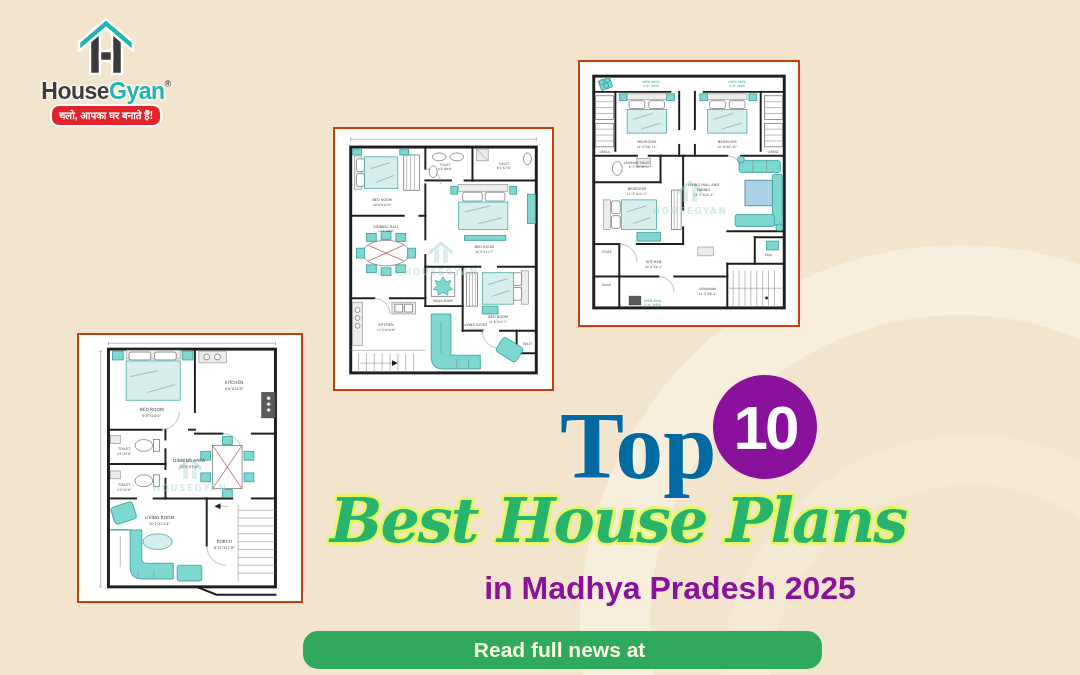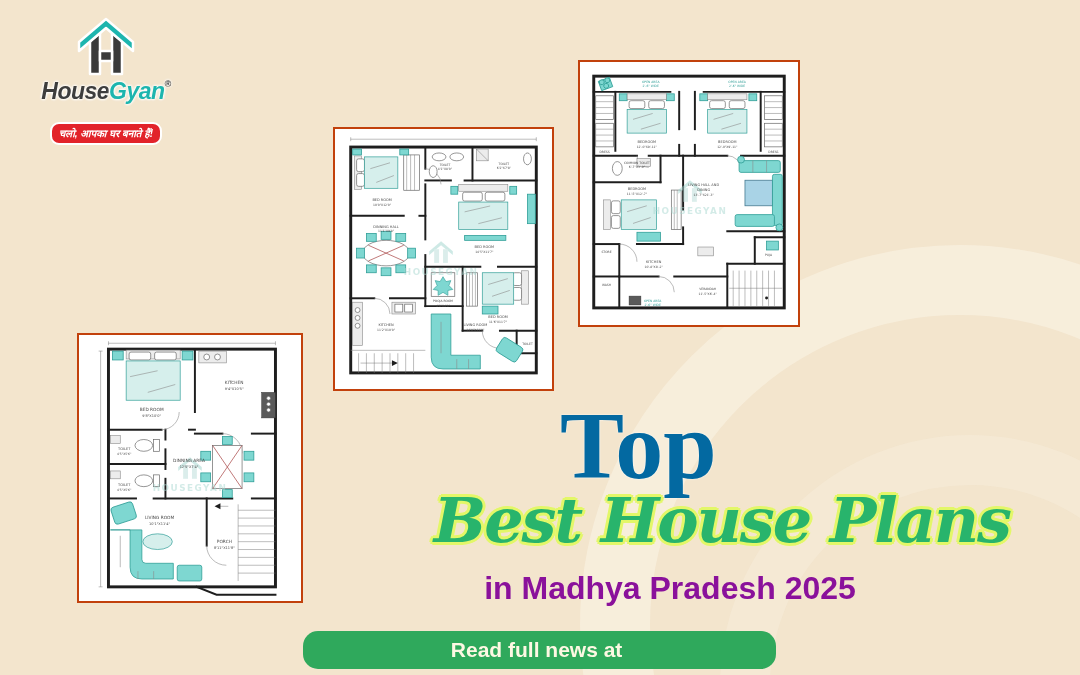--- a/index.html
+++ b/index.html
@@ -5,28 +5,28 @@
   * { margin:0; padding:0; box-sizing:border-box; }
   html,body { width:1080px; height:675px; overflow:hidden; }
   body { font-family:"Liberation Sans", sans-serif; }
 
   .poster { position:relative; width:1080px; height:675px; background:#f3e5cd; overflow:hidden; }
   .arc { position:absolute; border-radius:50%; pointer-events:none; }
   .arc1 { width:760px; height:760px; right:-260px; bottom:-330px; border:70px solid rgba(250,243,228,.6); }
   .arc2 { width:500px; height:500px; right:-140px; bottom:-260px; border:50px solid rgba(247,238,219,.5); }
 
   
-  .logo { position:absolute; left:36px; top:14px; width:140px; text-align:center;font-style:italic; }
+  .logo { position:absolute; left:36px; top:14px; width:140px; text-align:center; }
   .logo-icon { display:block; margin:0 auto; }
   .brand-line { font-size:23px; font-weight:bold; letter-spacing:-.5px; line-height:1;
     text-shadow:0 0 3px #fff,0 0 3px #fff,0 0 3px #fff; }
   .brand-house { color:#3d3d3d; }
   .brand-gyan { color:#1db5ae; }
   .brand-reg { font-size:9px; color:#3d3d3d; vertical-align:top; }
-  .ribbon { display:inline-block; margin-top:21px; background:#e2232a; color:#fff;
+  .ribbon { display:inline-block; margin-top:3px; background:#e2232a; color:#fff;
     font-size:10px; font-weight:bold; padding:2px 7px 3px; border-radius:7px;
     box-shadow:0 0 0 2px #fff; white-space:nowrap;text-align:center; }
 
   
   .plan-card { position:absolute; background:#fff; border:2px solid #c2410c; }
   .plan-card svg { width:100%; height:100%; display:block; }
   .plan-a { left:77px;  top:333px; width:226px; height:270px; }
   .plan-b { left:333px; top:127px; width:221px; height:264px; }
   .plan-c { left:578px; top:60px;  width:222px; height:267px; }
 
@@ -50,30 +50,30 @@
     fill:#a9d8d1; letter-spacing:1.5px; text-anchor:middle; }
 
   
   .top-word { position:absolute; left:560px; top:398px; font-family:"Liberation Serif",serif;
     font-weight:bold; font-size:96px; line-height:1; color:#0369a1;
     text-shadow:0 0 2px #fff; }
   .badge { position:absolute; left:713px; top:375px; width:104px; height:104px;
     background:#8a119b; border-radius:50%; display:flex; align-items:center; justify-content:center; }
   .badge span { color:#fff; font-size:62px; font-weight:800; letter-spacing:-3px;
     font-family:"Liberation Sans",sans-serif; }
-  .script-line { position:absolute; left:330px; top:484px; width:680px; text-align:right;
+  .script-line { position:absolute; left:330px; top:484px; width:680px; text-align:left;
     font-family:"DejaVu Serif",serif; font-style:italic; font-weight:bold; font-size:62px;
     line-height:1.2; color:#28b46c; letter-spacing:-2px;
     text-shadow:3px 0 #e3f768,-3px 0 #e3f768,0 3px #e3f768,0 -3px #e3f768,
       2px 2px #e3f768,-2px -2px #e3f768,2px -2px #e3f768,-2px 2px #e3f768; }
   .sub-line { position:absolute; left:330px; top:570px; width:680px; text-align:center;
     font-size:32px; font-weight:bold; color:#8a119b; letter-spacing:0; }
 
   
-  .footer-banner { position:absolute; left:303px; top:631px; width:473px; height:38px;
+  .footer-banner { position:absolute; left:303px; top:631px; width:519px; height:38px;
     background:#2fa95c; border-radius:15px; display:flex; align-items:center; justify-content:center;
     font-size:21px; font-weight:bold; cursor:pointer; }
   .footer-prefix { color:#fdf8e3; white-space:pre; }
   .footer-url { color:#dff26c; }
 </style>
 </head>
 <body>
 
 <div class="poster">
   <div class="arc arc1"></div>
@@ -557,19 +557,22 @@
         <text class="lbl lbl3" x="192" y="197">PUJA</text>
         <text class="lbl lbl3" x="130" y="232">VERANDAH</text>
         <text class="lbl lbl3" x="130" y="236.5">11'-5"X6'-4"</text>
         <text class="lbl lbl3 open-lbl" x="74" y="244">OPEN AREA</text>
         <text class="lbl lbl3 open-lbl" x="74" y="248.5">2'-6" WIDE</text>
       </g>
     </svg>
   </div>
 
   <div class="top-word">Top</div>
+  <div class="badge">
+    <span>10</span>
+  </div>
   <div class="script-line">Best House Plans</div>
   <div class="sub-line">in Madhya Pradesh 2025</div>
 
   <div class="footer-banner">
     <span class="footer-prefix">Read full news at </span>
   </div>
 </div>
 
 </body></html>

